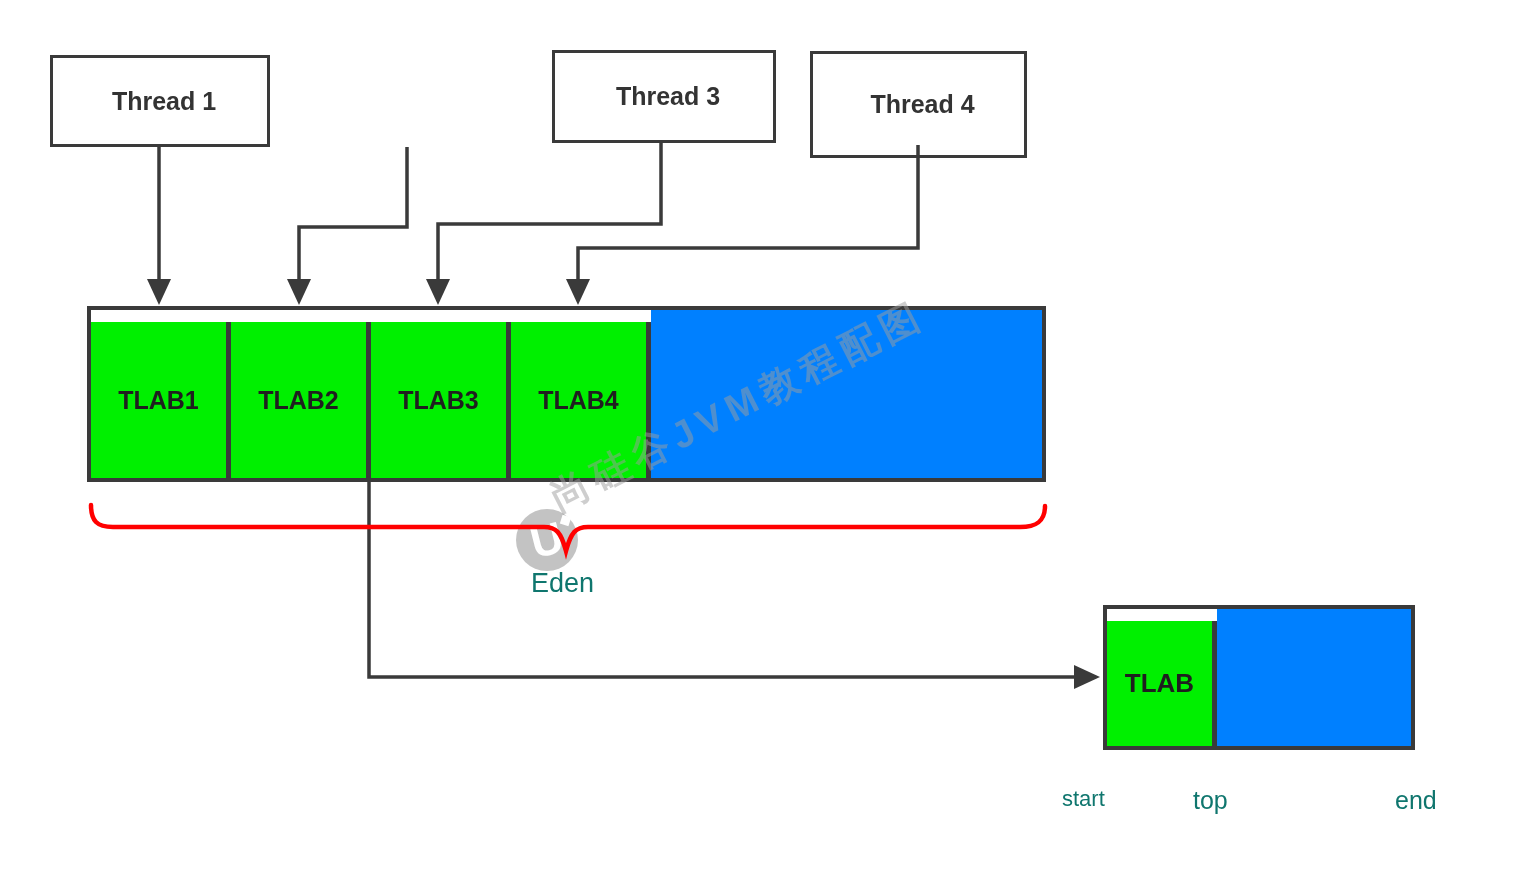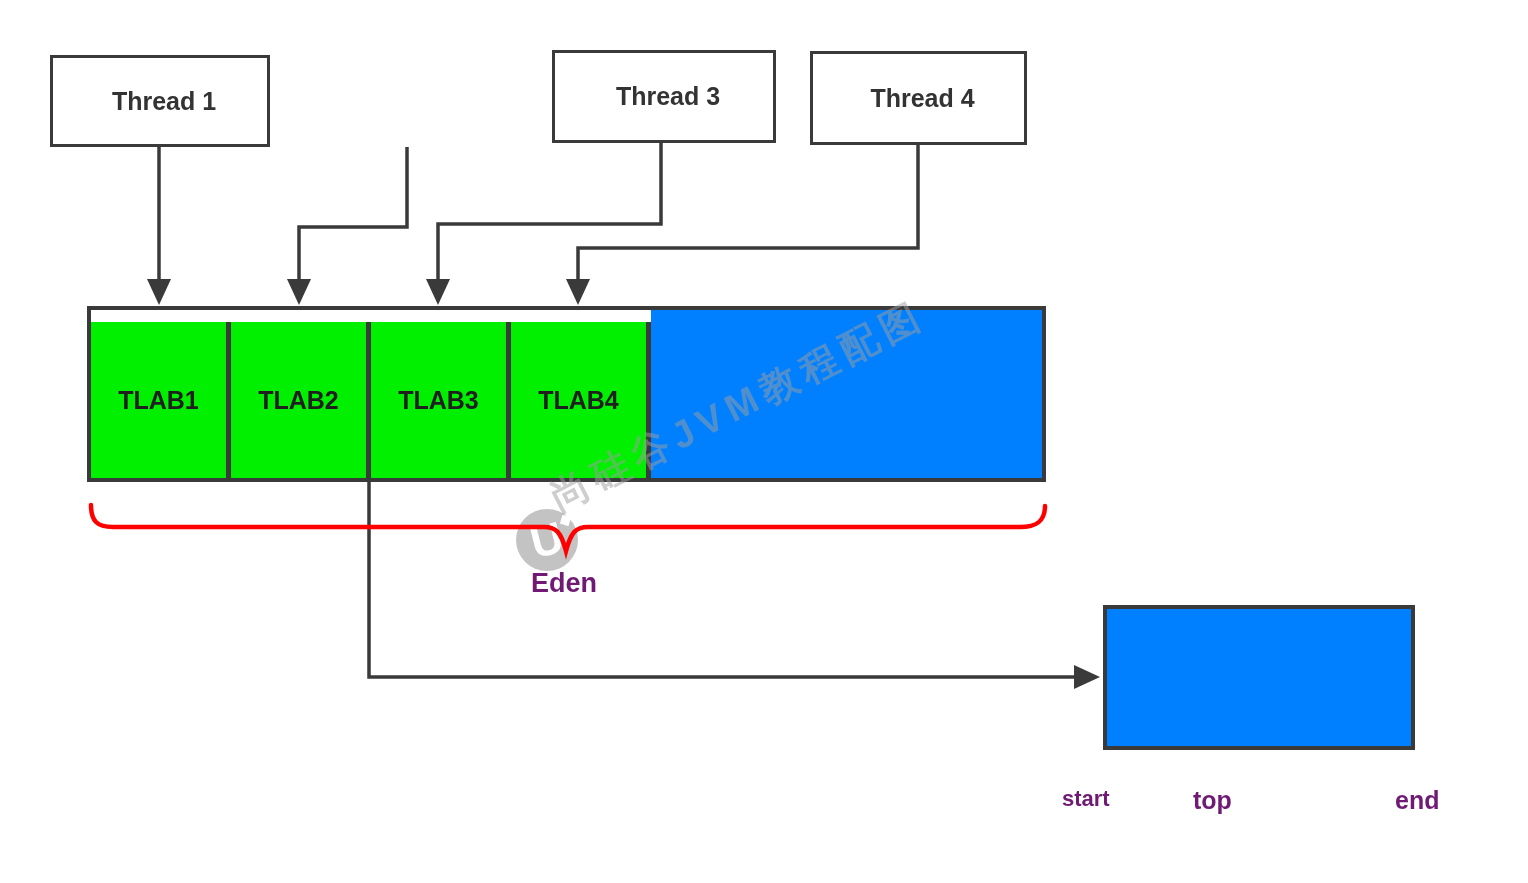--- a/index.html
+++ b/index.html
@@ -23,21 +23,21 @@
     justify-content: center;
     font-size: 25px;
     font-weight: bold;
     color: #333333;
     z-index: 2;
     padding-left: 8px;
   }
   #thread1 { left: 50px;  top: 55px; width: 220px; height: 92px; }
   #thread2 { left: 298px; top: 55px; width: 219px; height: 92px; }
   #thread3 { left: 552px; top: 50px; width: 224px; height: 93px; }
-  #thread4 { left: 810px; top: 51px; width: 217px; height: 94px; }
+  #thread4 { left: 810px; top: 51px; width: 217px; height: 107px; }
 
   
   #eden-bar {
     position: absolute;
     left: 87px; top: 306px;
     width: 959px; height: 176px;
     box-sizing: border-box;
     border: 4px solid #3a3a3a;
     display: flex;
     z-index: 0;
@@ -68,22 +68,22 @@
     box-sizing: border-box;
     border: 4px solid #3a3a3a;
     display: flex;
     z-index: 2;
   }
   #tlab-detail .tlab-cell { width: 105px; flex: 0 0 105px; font-size: 26px; }
 
   
   .label {
     position: absolute;
-    font-weight: bold;
-    color: #701a75;
+    font-weight: normal;
+    color: #0f766e;
     z-index: 3;
     white-space: nowrap;
   }
   #eden-label  { left: 531px;  top: 568px; font-size: 27px; }
   #ptr-start   { left: 1062px; top: 786px; font-size: 22px; }
   #ptr-top     { left: 1193px; top: 786px; font-size: 25px; }
   #ptr-end     { left: 1395px; top: 786px; font-size: 25px; text-align: center; }
 
   
   #watermark-text {
@@ -170,20 +170,23 @@
 
   <div id="watermark-logo">
     <span class="u-glyph">U</span>
     <span class="dot"></span>
   </div>
   <div id="watermark-text">尚硅谷JVM教程配图</div>
 
   <div id="eden-label" class="label">Eden</div>
 
   <div id="tlab-detail">
+    <div class="tlab-cell">
+      <span>TLAB</span>
+    </div>
     <div class="free-cell"></div>
   </div>
 
   <div id="ptr-start" class="label">start</div>
   <div id="ptr-top" class="label">top</div>
   <div id="ptr-end" class="label">end</div>
 
   <svg id="overlay" viewBox="0 0 1528 883" xmlns="http://www.w3.org/2000/svg">
 
     <path class="arrow-line" d="M159 147 L159 280"></path>

